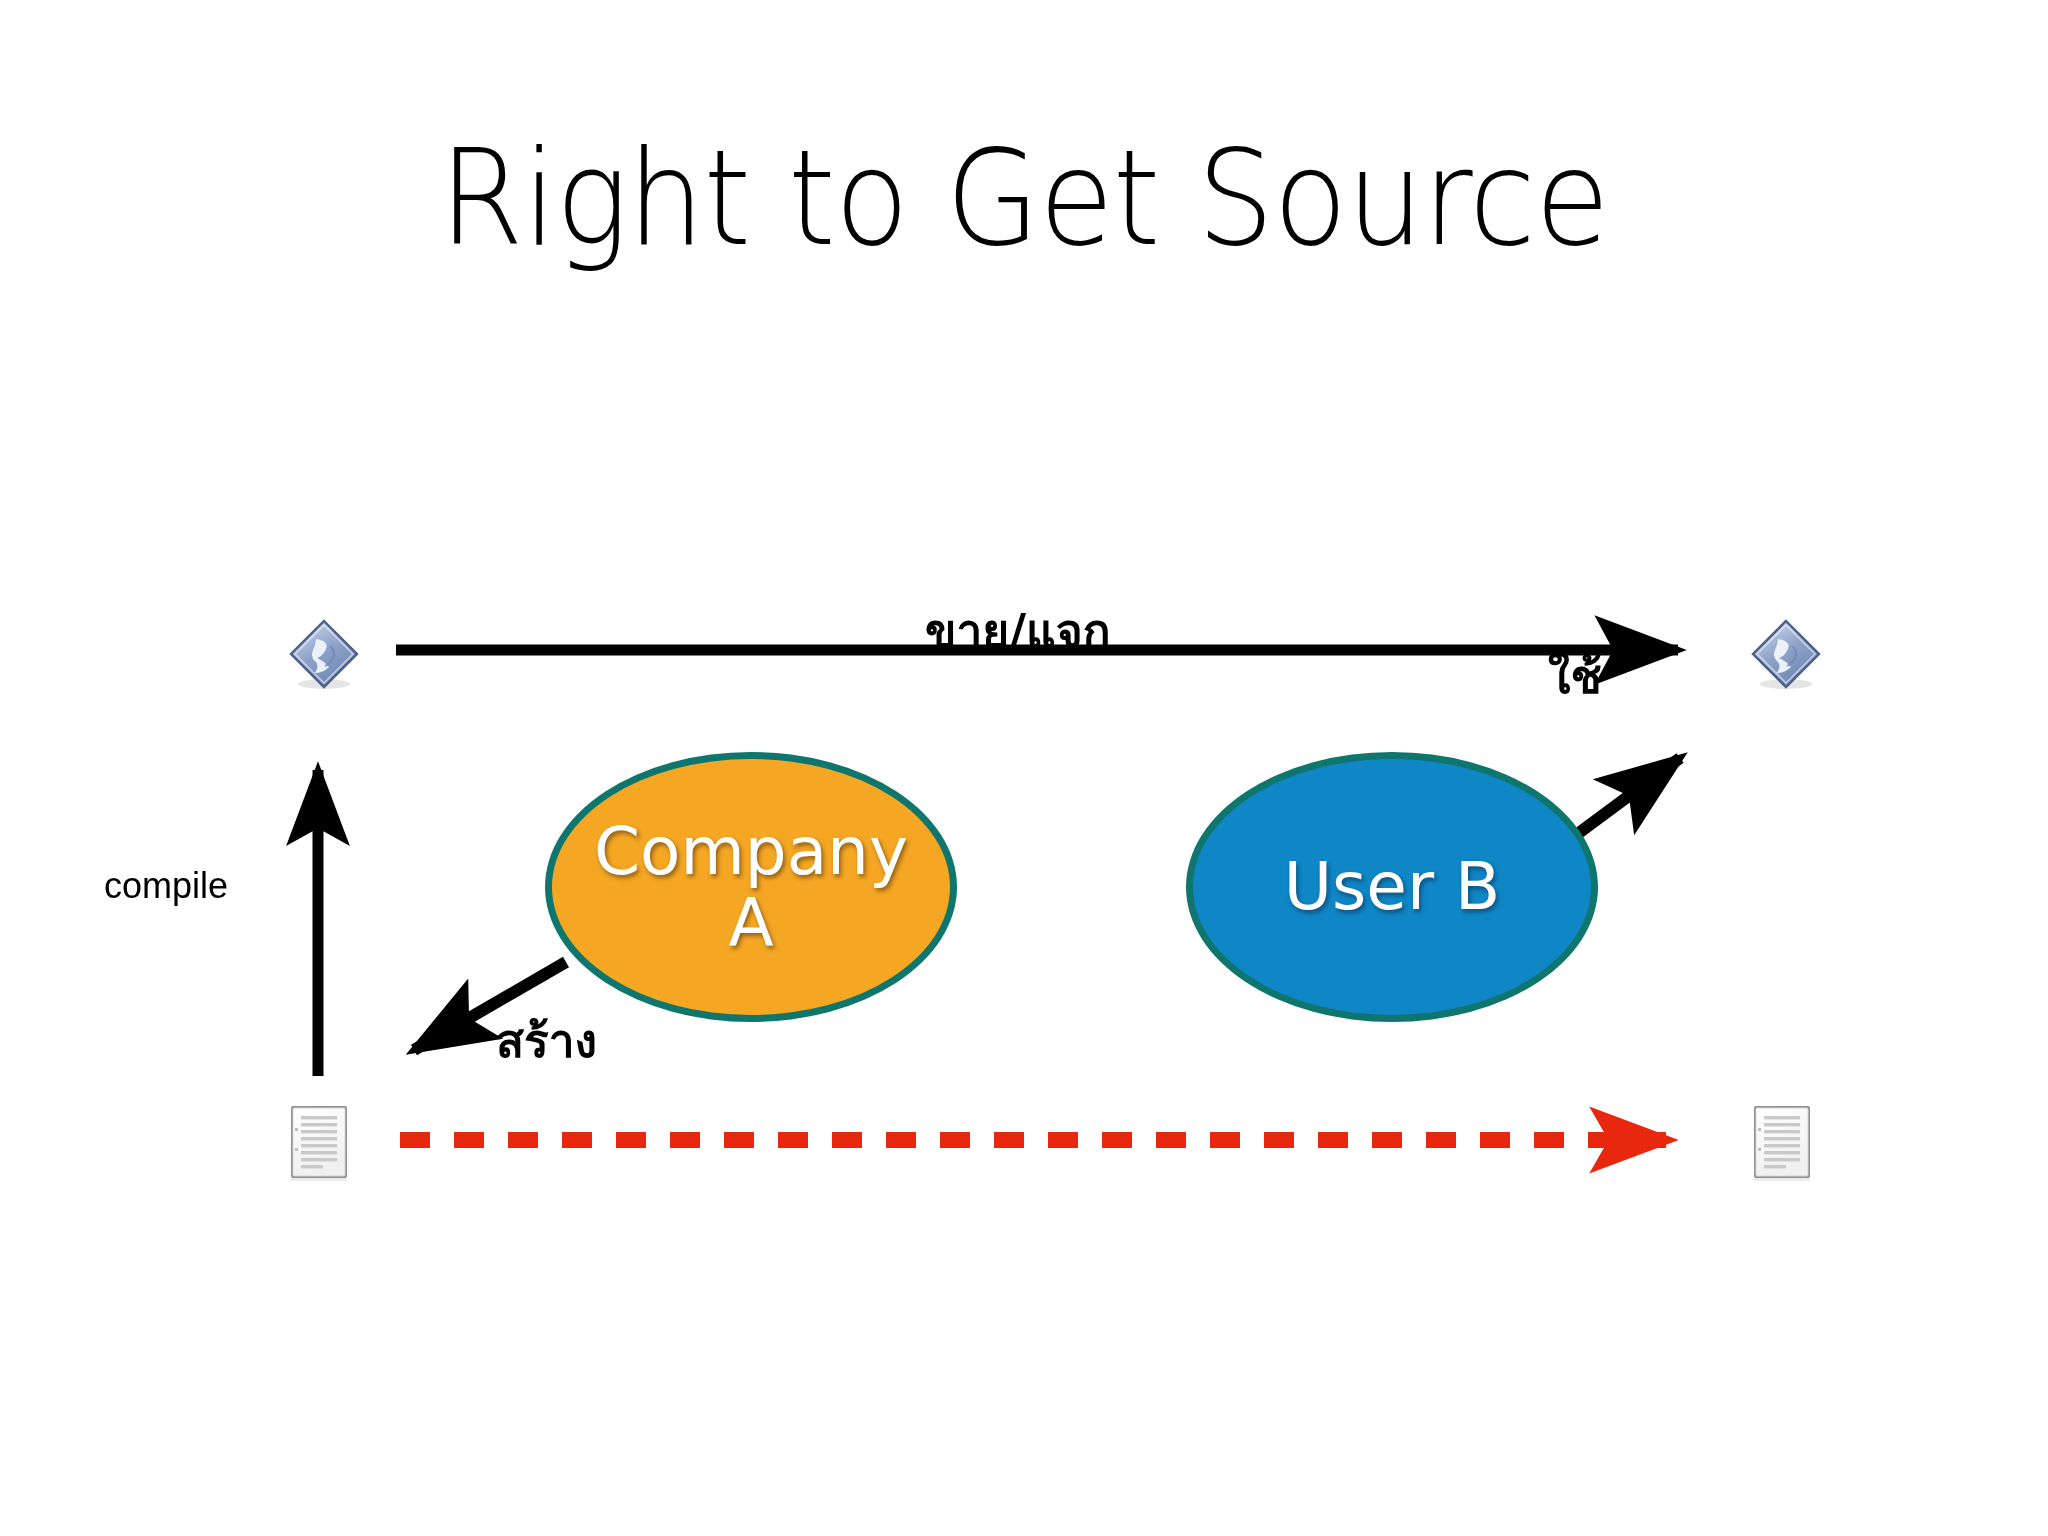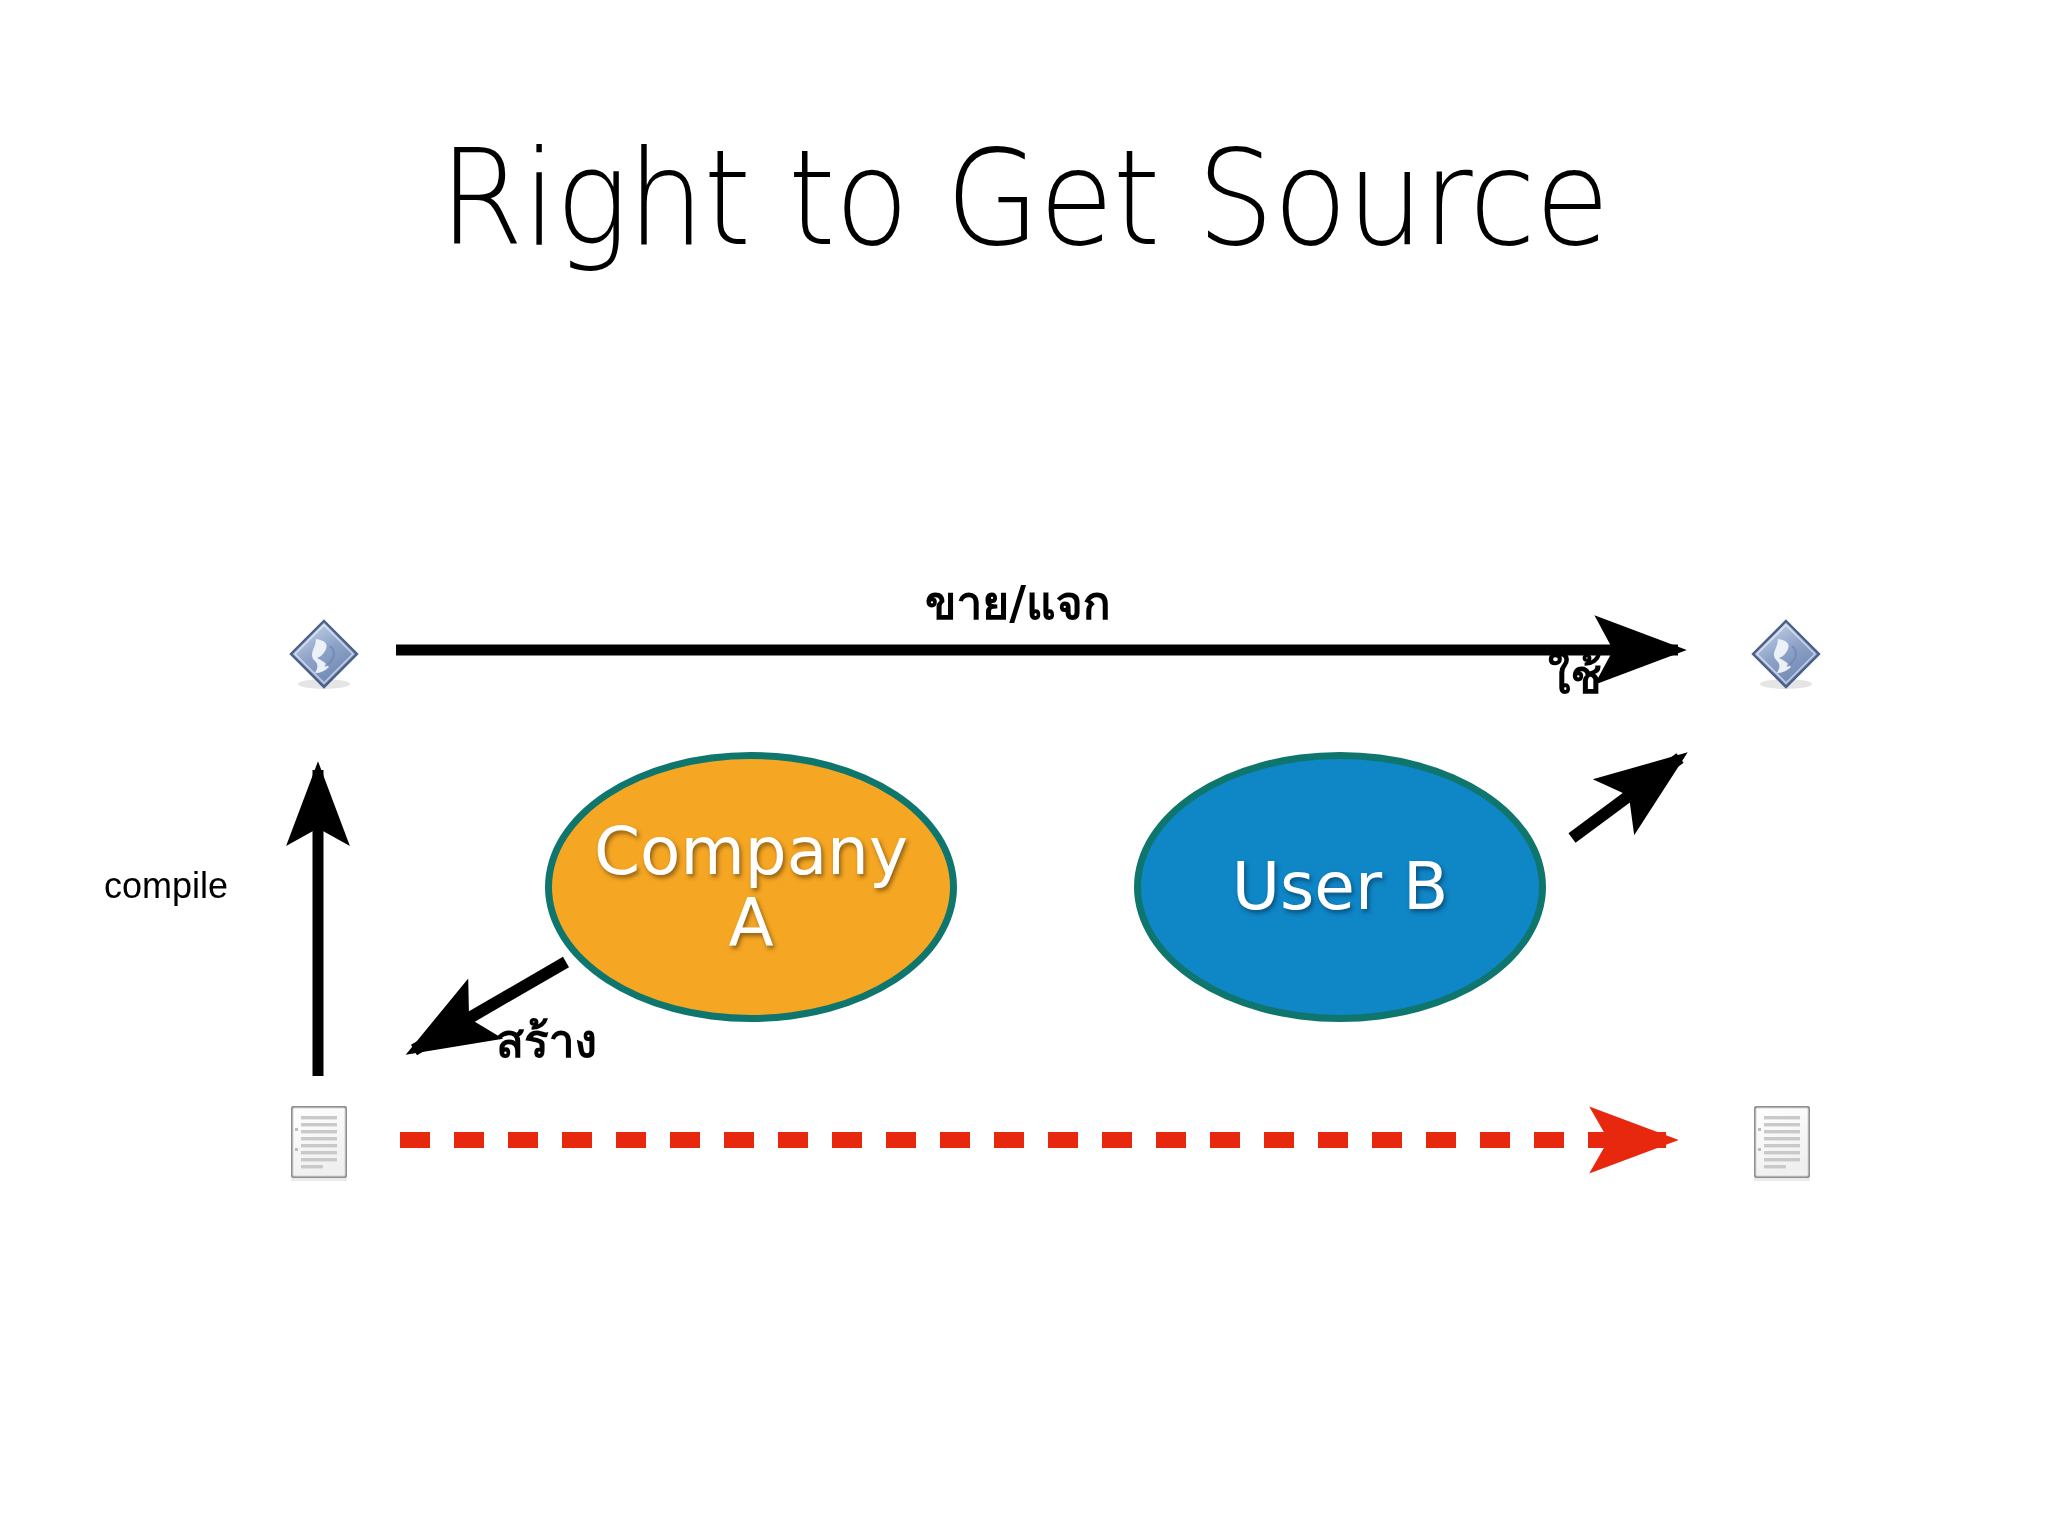--- a/index.html
+++ b/index.html
@@ -69,21 +69,21 @@
     white-space: pre-line;
   }
   #ellipse-company {
     left: 545px;
     top: 752px;
     width: 412px;
     height: 270px;
     background: #F5A623;
   }
   #ellipse-user {
-    left: 1134px;
+    left: 1186px;
     top: 752px;
     width: 412px;
     height: 270px;
     background: #0F86C6;
   }
   #ellipse-user .elabel {
     text-shadow: 2px 3px 4px rgba(10,40,70,0.55);
   }
 
   
@@ -97,21 +97,21 @@
     font-weight: 700;
     font-size: 46px;
     line-height: 1.1;
   }
   .lbl-en {
     font-family: "Liberation Sans", sans-serif;
     font-weight: 400;
     font-size: 36px;
     line-height: 1.1;
   }
-  #label-sell     { left: 925px;  top: 578px; }
+  #label-sell     { left: 925px;  top: 606px; }
   #label-use      { left: 1548px; top: 652px; }
   #label-create   { left: 472px;  top: 1016px; margin-left: 24px; }
   #label-compile  { left: 104px;  top: 866px; }
 
   
   .icon-wrap {
     position: absolute;
     width: 76px;
     height: 76px;
   }

